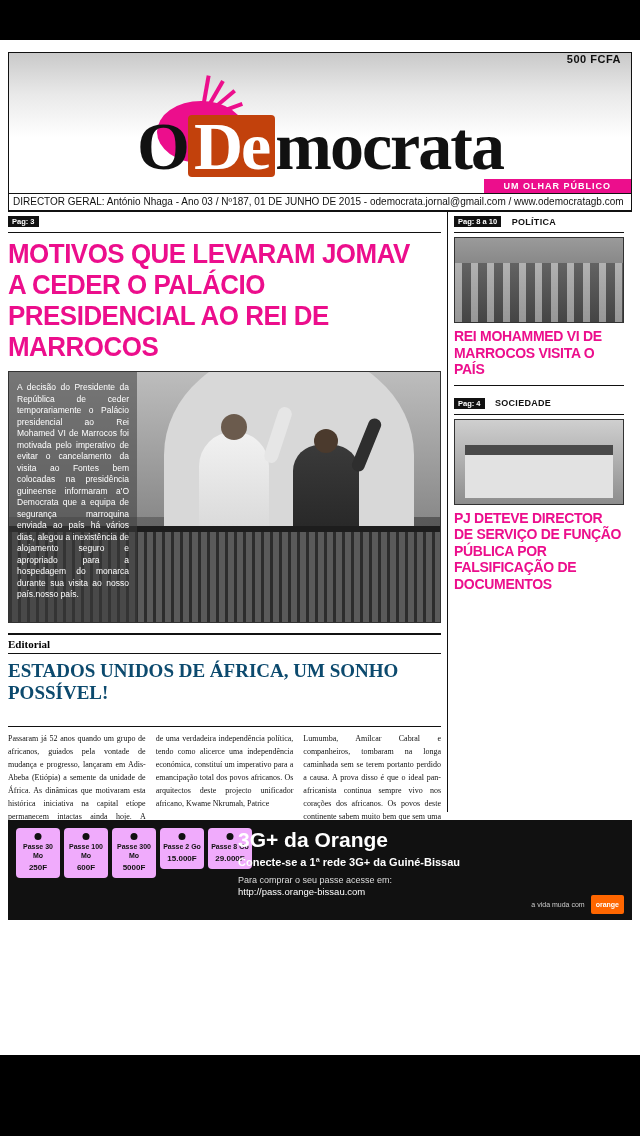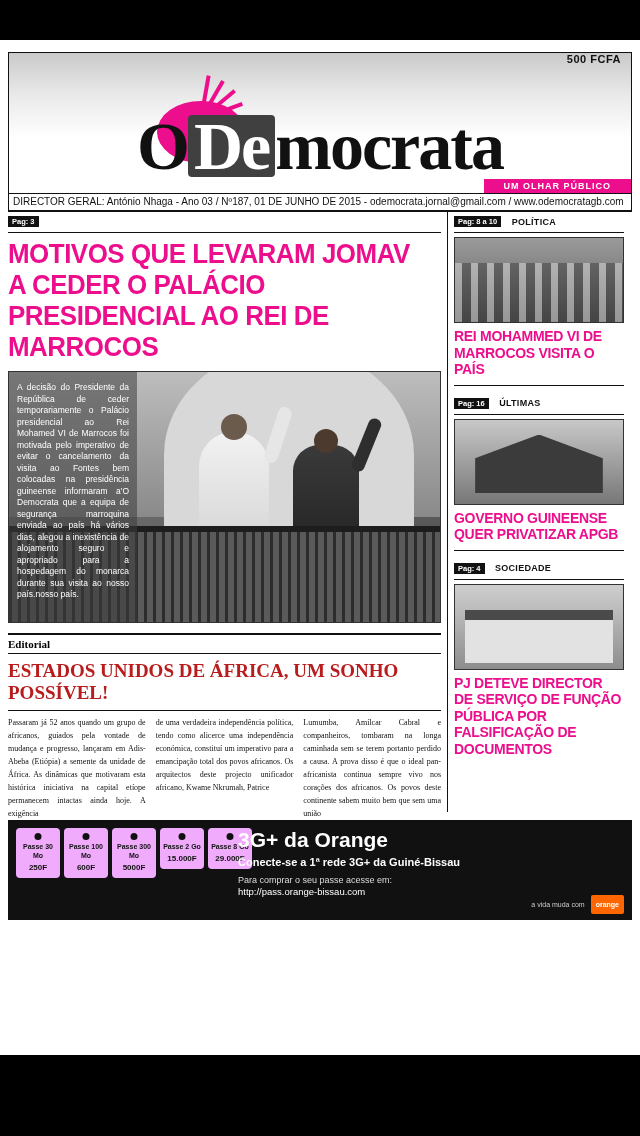--- a/index.html
+++ b/index.html
@@ -89,21 +89,21 @@
     font-family: "Liberation Serif", serif;
     font-weight: bold;
     font-size: 68px;
     line-height: 62px;
     color: #111;
     letter-spacing: -2px;
     white-space: nowrap;
   }
   .title-de {
     color: #fff;
-    background: #404040;
+    background: #c2410c;
     padding: 0 6px;
     border-radius: 4px;
   }
   .tagline {
     position: absolute;
     right: 0;
     bottom: 0;
     background: #ec0e8c;
     color: #fff;
     font-size: 9px;
@@ -262,22 +262,22 @@
     padding: 3px 0;
     font-size: 11px;
     font-weight: bold;
     font-family: "Liberation Serif", serif;
   }
   .editorial-title {
     font-family: "Liberation Serif", serif;
     font-weight: bold;
     font-size: 19px;
     line-height: 22px;
-    margin: 6px 0 6px 0;
-    color: #b91c1c;
+    margin: 6px 0 22px 0;
+    color: #0c4a6e;
   }
   .editorial-cols {
     display: flex;
     gap: 10px;
     border-top: 1px solid #111;
     padding-top: 5px;
   }
   .ed-col {
     flex: 1;
     font-family: "Liberation Serif", serif;
@@ -494,29 +494,20 @@
         <div class="rblock">
           <div class="pag-line">
             <span class="pag-tag">Pag: 8 a 10</span>
             <span class="section-label">POLÍTICA</span>
           </div>
           <div class="r-photo cars"></div>
           <div class="r-head">REI MOHAMMED VI DE MARROCOS VISITA O PAÍS</div>
           <div class="r-sep"></div>
         </div>
 
-        <div class="rblock">
-          <div class="pag-line">
-            <span class="pag-tag">Pag: 16</span>
-            <span class="section-label">ÚLTIMAS</span>
-          </div>
-          <div class="r-photo building"></div>
-          <div class="r-head">GOVERNO GUINEENSE QUER PRIVATIZAR APGB</div>
-          <div class="r-sep"></div>
-        </div>
 
         <div class="rblock">
           <div class="pag-line">
             <span class="pag-tag">Pag: 4</span>
             <span class="section-label">SOCIEDADE</span>
           </div>
           <div class="r-photo house"></div>
           <div class="r-head">PJ DETEVE DIRECTOR DE SERVIÇO DE FUNÇÃO PÚBLICA POR FALSIFICAÇÃO DE DOCUMENTOS</div>
         </div>
 

